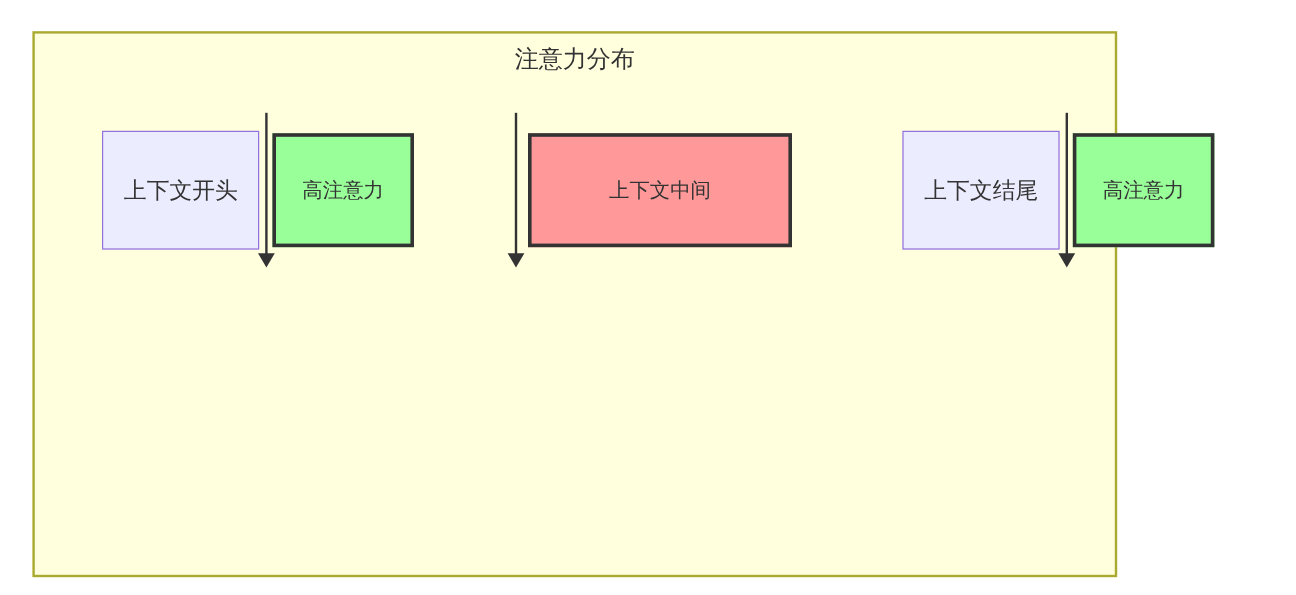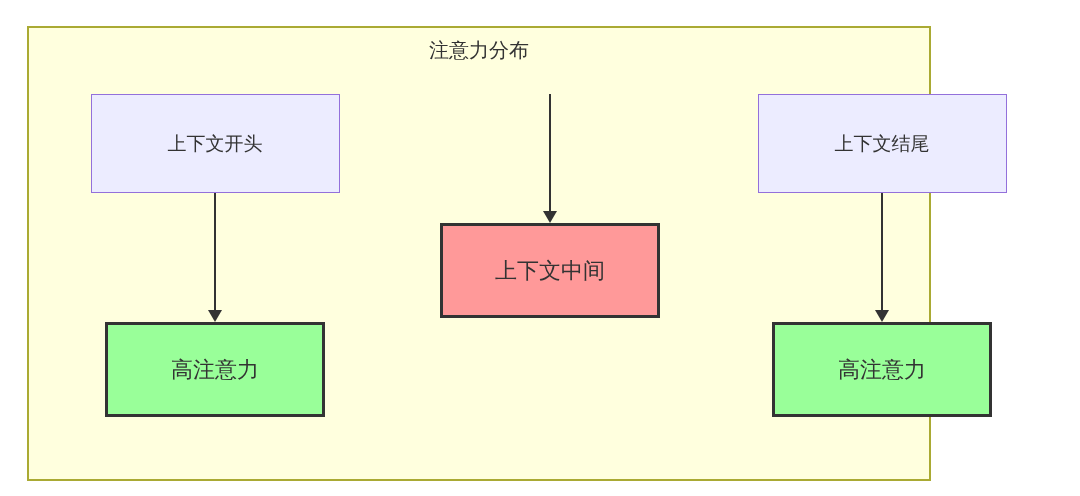--- a/index.html
+++ b/index.html
@@ -33,21 +33,21 @@
     text-align: center;
     font-size: 20px;
     line-height: 26px;
     color: var(--text-color, #333333);
   }
   .column {
     position: absolute;
     top: 66px;
     width: 260px;
     display: flex;
-    flex-direction: column;
+    flex-direction: row;
     align-items: center;
   }
   .col-0 { left: 56px; }
   .col-1 { left: 391px; }
   .col-2 { left: 723px; }
   .source-box {
     box-sizing: border-box;
     width: 249px;
     height: 99px;
     background: var(--source-fill, #ECECFF);
@@ -84,21 +84,21 @@
     border-top: 12px solid var(--edge-color, #333333);
   }
   .result-box {
     box-sizing: border-box;
     width: 220px;
     height: 95px;
     border: 3px solid var(--result-border, #333333);
     display: flex;
     align-items: center;
     justify-content: center;
-    font-size: 22px;
+    font-size: 17px;
     color: var(--text-color, #333333);
   }
   .result-box.high { background: var(--high-fill, #99ff99); }
   .result-box.low  { background: var(--low-fill, #ff9999); }
 </style>
 </head>
 <body>
 
 <div class="stage">
   <div class="cluster">

